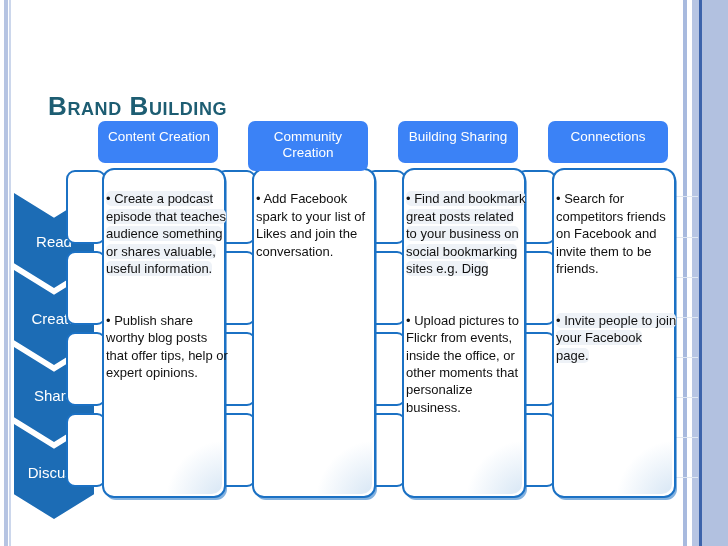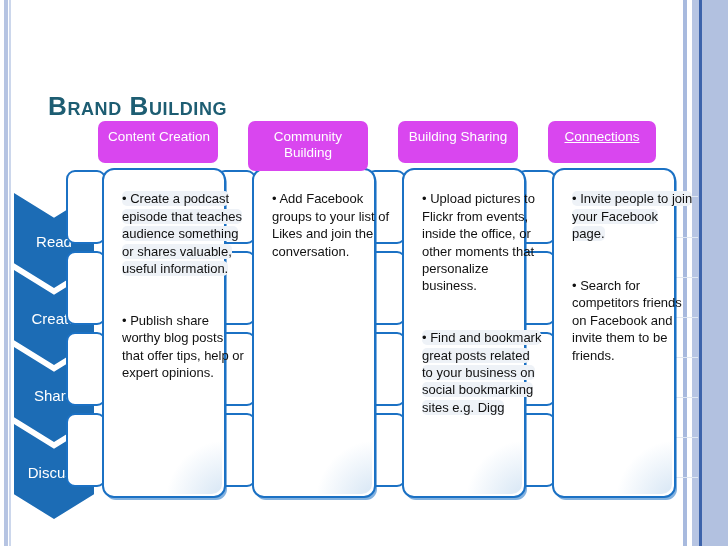--- a/index.html
+++ b/index.html
@@ -63,32 +63,32 @@
   .col{position:absolute;top:121px;width:158px;}
   .col-0{left:90px;}
   .col-1{left:240px;}
   .col-2{left:390px;}
   .col-3{left:540px;}
 
   
   .col-head{
     position:absolute;top:0;left:8px;
     width:120px;min-height:42px;
-    background:#d946ef;
+    background:#3b82f6;
     border-radius:7px;
     color:#ffffff;
     font-size:13.5px;
     line-height:16px;
     text-align:center;
     padding:8px 6px 10px 6px;
     box-sizing:border-box;
     z-index:3;
   }
   .col-0 .col-head{text-align:left;padding-left:10px;}
-  .col-3 .col-head{width:108px;text-decoration:underline;}
+  .col-3 .col-head{width:120px;}
 
   
   .col-body{
     position:absolute;top:47px;left:12px;
     width:124px;height:330px;
     border:2.2px solid #1b71c4;
     border-radius:12px;
     background:#ffffff;
     box-sizing:border-box;
     z-index:2;
@@ -118,21 +118,20 @@
 
   
   .col-text{
     position:absolute;top:52px;left:16px;
     width:122px;
     z-index:4;
     font-size:13px;
     line-height:17.4px;
     color:#111111;
     white-space:pre-line;
-    margin-left:16px;
   }
   .col-text p{margin:0 0 17px 0;}
   .col-text p:last-child{margin-bottom:0;}
   .col-text p:first-child{
     display:block;
   }
   .bullet-first{
     background:#eef2f7;
     border-radius:5px;
     display:inline;
@@ -202,53 +201,53 @@
   <div class="col col-1">
     <div class="tabs">
       <div class="tab tab-0"></div>
       <div class="tab tab-1"></div>
       <div class="tab tab-2"></div>
       <div class="tab tab-3"></div>
     </div>
     <div class="col-body">
         <div class="sheen"></div>
       </div>
-    <div class="col-head">Community Building</div>
-    <div class="col-text">
-      <p>•  Add Facebook groups to your list of Likes and join the conversation.</p>
+    <div class="col-head">Community Creation</div>
+    <div class="col-text">
+      <p>•  Add Facebook spark to your list of Likes and join the conversation.</p>
     </div>
   </div>
 
   <div class="col col-2">
     <div class="tabs">
       <div class="tab tab-0"></div>
       <div class="tab tab-1"></div>
       <div class="tab tab-2"></div>
       <div class="tab tab-3"></div>
     </div>
     <div class="col-body">
         <div class="sheen"></div>
       </div>
     <div class="col-head">Building Sharing</div>
     <div class="col-text">
+      <p><span class="bullet-first">• Find and bookmark great posts related to your business on social bookmarking sites e.g. Digg</span></p>
       <p>•  Upload pictures to Flickr from events, inside the office, or other moments that personalize business.</p>
-      <p><span class="bullet-first">• Find and bookmark great posts related to your business on social bookmarking sites e.g. Digg</span></p>
     </div>
   </div>
 
   <div class="col col-3">
     <div class="tabs">
       <div class="tab tab-0"></div>
       <div class="tab tab-1"></div>
       <div class="tab tab-2"></div>
       <div class="tab tab-3"></div>
     </div>
     <div class="col-body">
         <div class="sheen"></div>
       </div>
     <div class="col-head">Connections</div>
     <div class="col-text">
+      <p>•  Search for competitors friends on Facebook and invite them to be friends.</p>
       <p><span class="bullet-first">•  Invite people to join your Facebook page.</span></p>
-      <p>•  Search for competitors friends on Facebook and invite them to be friends.</p>
     </div>
   </div>
 
 </div>
 
 </body></html>

